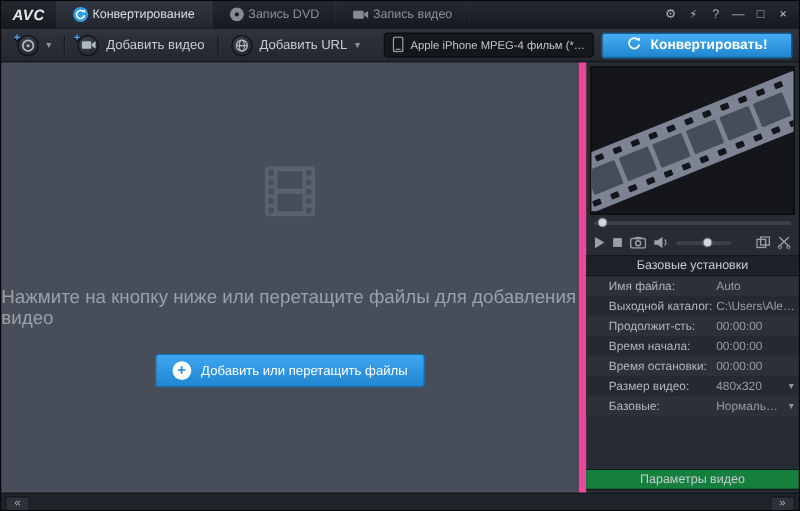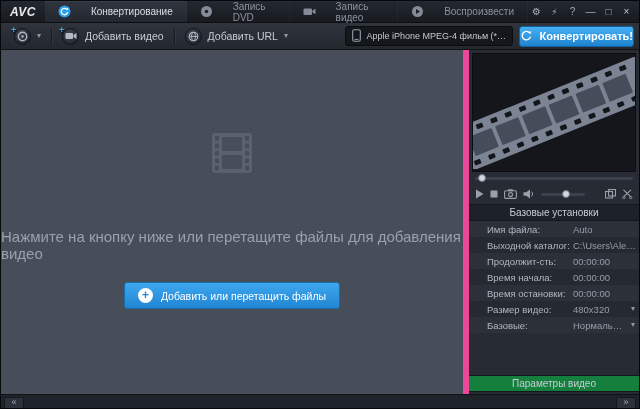--- a/index.html
+++ b/index.html
@@ -3,38 +3,38 @@
 <meta charset="utf-8">
 <style>
   html,body{margin:0;padding:0;background:#101216;}
   *{box-sizing:border-box;font-family:"Liberation Sans","DejaVu Sans",sans-serif;}
   .window{position:relative;width:640px;height:409px;background:#272b33;border:1px solid #07080a;overflow:hidden;}
 
   
   .titlebar{height:22px;display:flex;align-items:stretch;background:linear-gradient(#242931,#171a1f);border-bottom:1px solid #0d0f13;}
   .logo{display:flex;align-items:center;padding:0 9px;font-size:12px;font-weight:bold;font-style:italic;color:#e8ebef;letter-spacing:.5px;}
   .tabs{display:flex;align-items:stretch;}
-  .tab{display:flex;align-items:center;gap:20px;padding:0 13px;font-size:10px;color:#8b919b;border-right:1px solid rgba(255,255,255,.03);cursor:default;}
+  .tab{display:flex;align-items:center;gap:3px;padding:0 13px;font-size:10px;color:#8b919b;border-right:1px solid rgba(255,255,255,.03);cursor:default;}
   .tab.active{background:linear-gradient(#2f3540,#23272f);color:#dbdfe5;box-shadow:inset 0 1px 0 rgba(255,255,255,.06);}
   .tabicon{width:13px;height:13px;display:inline-flex;}
   .winctl{margin-left:auto;display:flex;align-items:center;gap:1px;padding-right:4px;}
   .wbtn{width:17px;height:15px;display:flex;align-items:center;justify-content:center;font-size:10px;color:#a7adb6;border-radius:2px;}
   .wbtn.small{font-size:9px;}
   .wbtn.close{color:#c7ccd3;}
 
   
   .toolbar{height:27px;display:flex;align-items:center;background:linear-gradient(#2f343d,#23272e);border-bottom:1px solid #101216;padding:0 5px;}
   .tbtn{display:flex;align-items:center;gap:6px;height:21px;padding:0 8px;font-size:10.5px;color:#c7cbd2;border-radius:3px;}
   .sep{width:1px;height:15px;background:#171a1f;box-shadow:1px 0 0 rgba(255,255,255,.05);margin:0 2px;}
   .circicon{position:relative;width:17px;height:17px;border-radius:50%;background:radial-gradient(circle at 35% 30%,#3d4450,#1c2026);border:1px solid #11141a;display:flex;align-items:center;justify-content:center;}
   .plusbadge{position:absolute;top:-4px;left:-4px;font-size:9px;font-weight:bold;color:#46a9f0;text-shadow:0 1px 1px #000;}
   .caret{font-size:8px;color:#9096a0;line-height:1;}
   .format{margin-left:auto;display:flex;align-items:center;gap:5px;width:168px;height:20px;padding:0 6px;background:#14171c;border:1px solid #0a0c10;border-radius:3px;color:#c4c8cf;font-size:9px;white-space:nowrap;overflow:hidden;}
   .format .lbl{overflow:hidden;text-overflow:ellipsis;}
-  .convert{display:flex;align-items:center;gap:6px;height:21px;padding:0 0;margin-left:6px;background:linear-gradient(#46aff4,#1f84cf);border:1px solid #135f9a;border-radius:3px;color:#fff;font-size:11px;font-weight:bold;white-space:nowrap;}
+  .convert{display:flex;align-items:center;gap:6px;height:21px;padding:0 19px;margin-left:6px;background:linear-gradient(#46aff4,#1f84cf);border:1px solid #135f9a;border-radius:3px;color:#fff;font-size:11px;font-weight:bold;white-space:nowrap;}
 
   
   .content{display:flex;height:344px;}
   .main{flex:1;background:#474d59;display:flex;flex-direction:column;align-items:center;}
   .bigfilm{margin-top:82px;}
   .hint{margin-top:50px;font-size:15px;color:#9aa1ab;}
   .addfiles{margin-top:20px;display:flex;align-items:center;gap:8px;height:27px;padding:0 13px;background:linear-gradient(#3ea6ef,#2286d3);border:1px solid #1a6cab;border-radius:3px;color:#fff;font-size:10.5px;}
   .addfiles .pc{width:15px;height:15px;border-radius:50%;background:#fff;color:#2387d2;font-weight:bold;font-size:12px;line-height:14px;text-align:center;}
 
   
@@ -89,29 +89,20 @@
         <span>Запись DVD</span>
       </div>
       <div class="tab">
         <span class="tabicon">
           <svg width="13" height="13" viewBox="0 0 13 13">
               <rect x="0.5" y="3.5" width="8.5" height="6.5" rx="1.2" fill="#848b97"></rect>
               <path d="M9.5 5.5l3-1.8v5.6l-3-1.8z" fill="#848b97"></path>
             </svg>
         </span>
         <span>Запись видео</span>
-      </div>
-      <div class="tab">
-        <span class="tabicon">
-          <svg width="13" height="13" viewBox="0 0 13 13">
-              <circle cx="6.5" cy="6.5" r="5.5" fill="#848b97"></circle>
-              <path d="M5 4l4 2.5L5 9z" fill="#1b1e24"></path>
-            </svg>
-        </span>
-        <span>Воспроизвести</span>
       </div>
     </div>
     <div class="winctl">
       <div class="wbtn">
           <span>⚙</span>
         </div>
       <div class="wbtn small">
           <span>⚡</span>
         </div>
       <div class="wbtn">

